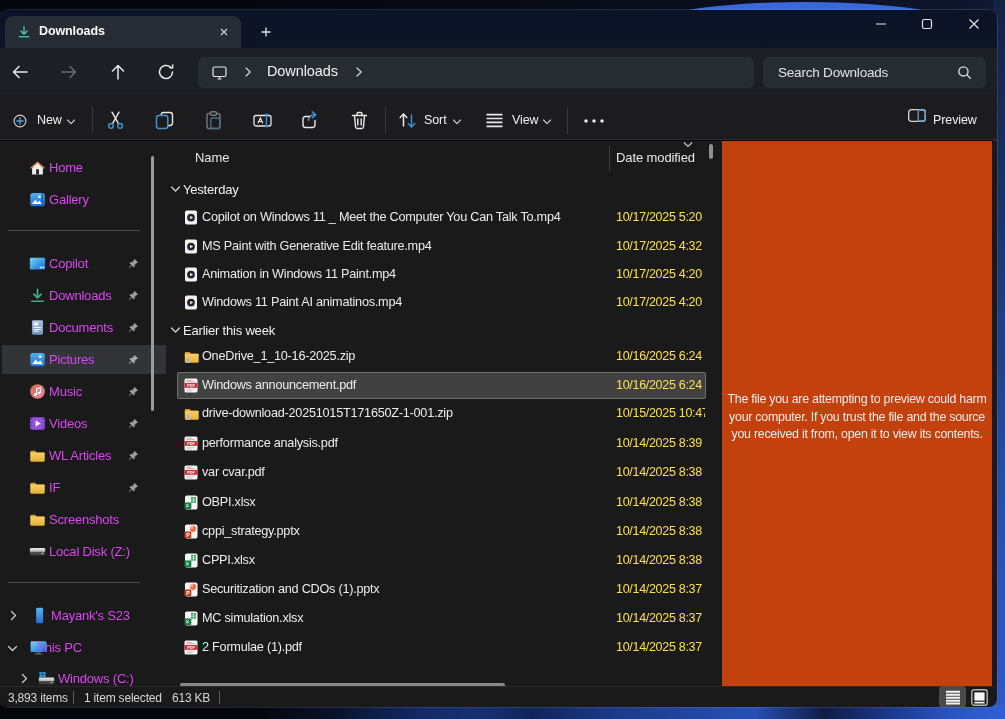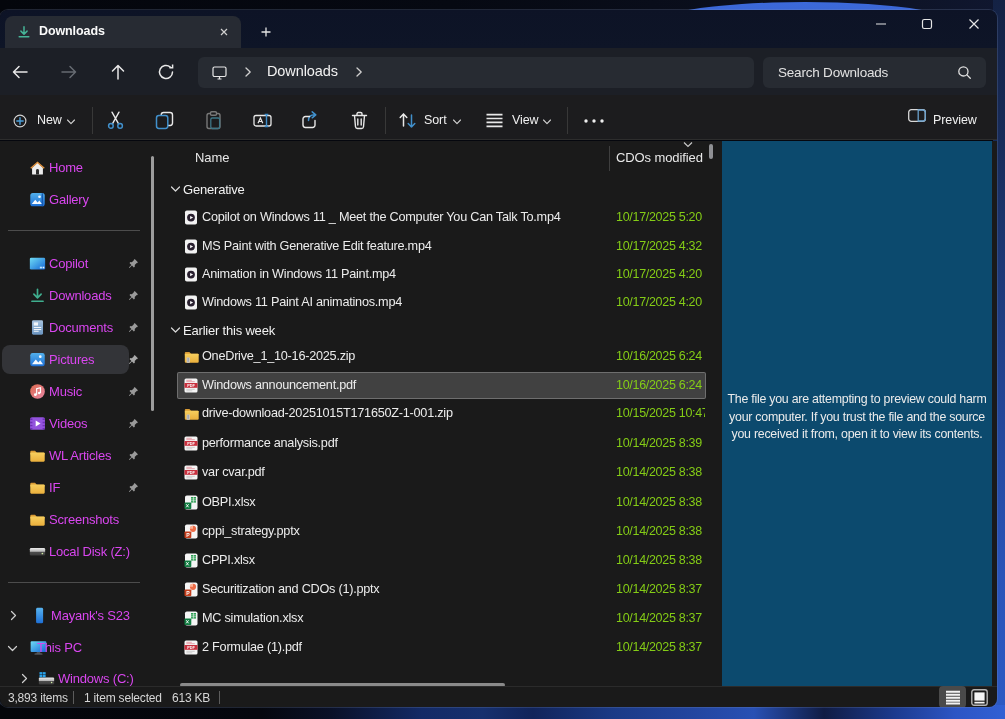--- a/index.html
+++ b/index.html
@@ -32,40 +32,40 @@
 #toolbar{position:absolute;left:0;top:85px;width:100%;height:45px;background:#1c1c1e;border-bottom:1px solid #2d2d2d;}
 .tbtxt{position:absolute;top:18px;font-size:12.5px;color:#f0f0f0;letter-spacing:-0.1px;}
 .tsep{position:absolute;top:12px;width:1px;height:27px;background:#383838;}
 
 #content{position:absolute;left:0;top:131px;width:100%;height:545px;background:#1a1a1a;}
 #side{position:absolute;left:0;top:0;width:160px;height:100%;}
 .si{position:absolute;left:0;width:160px;height:29px;}
 .si .lbl{position:absolute;left:49px;top:7px;font-size:13px;color:#d946ef;letter-spacing:-0.2px;}
 .si .ii{position:absolute;left:29px;top:6px;width:17px;height:17px;}
 .si .pin{position:absolute;left:127px;top:9px;width:12px;height:12px;}
-.sisel{background:#333438;border-radius:8px;left:2px;width:127px;}
+.sisel{background:#333438;border-radius:0;left:2px;width:164px;}
 .sisel .lbl{left:47px}.sisel .ii{left:27px}.sisel .pin{left:125px}
 .ssep{position:absolute;left:8px;width:132px;height:1px;background:#4c4c4c;}
 #sscroll{position:absolute;left:151px;top:15px;width:3px;height:255px;background:#9d9d9d;border-radius:2px;}
 
 #list{position:absolute;left:160px;top:0;width:559px;height:100%;}
 .hdr{position:absolute;top:9px;font-size:13px;color:#e8e8e8;letter-spacing:-0.1px;}
 #colsep{position:absolute;left:449px;top:5px;width:1px;height:25px;background:#3f3f3f;}
 .grp{position:absolute;left:0;width:100%;height:29px;}
 .grp .gt{position:absolute;left:23px;top:7px;font-size:13px;color:#f2f2f2;letter-spacing:-0.2px;}
 .fr{position:absolute;left:0;width:545px;height:29px;overflow:hidden;}
 .fr .fn{position:absolute;left:42px;top:7px;font-size:12.7px;color:#ececec;letter-spacing:-0.25px;white-space:nowrap;}
-.fr .dt{position:absolute;left:456px;top:7px;font-size:12.5px;color:#84cc16;letter-spacing:-0.3px;white-space:nowrap;}
+.fr .dt{position:absolute;left:456px;top:7px;font-size:12.5px;color:#fde047;letter-spacing:-0.3px;white-space:nowrap;}
 .fr .fi{position:absolute;left:24px;top:7px;width:14px;height:15px;}
 .frsel{background:#414141;box-shadow:0 0 0 1px #6e6e6e;border-radius:1px;left:18px;width:527px;height:25px !important;margin-top:2px;}
 .frsel .fn,.frsel .dt{top:5px !important;}.frsel .fi{top:5px !important;}
 #vscroll{position:absolute;left:549px;top:3px;width:4px;height:15px;background:#8f9094;border-radius:2px;}
 #hscroll{position:absolute;left:20px;top:542px;width:325px;height:4px;background:#8a8a8a;border-radius:2px;}
 
-#prev{position:absolute;left:722px;top:0;width:270px;height:100%;background:#0c4a6e;}
+#prev{position:absolute;left:722px;top:0;width:270px;height:100%;background:#c2410c;}
 #prev .msg{position:absolute;left:3px;top:250px;width:264px;font-size:12.4px;line-height:17.6px;color:#ebebeb;text-align:center;letter-spacing:-0.25px;}
 
 #status{position:absolute;left:0;top:676px;width:100%;height:21px;background:#1a1a1a;border-top:1px solid #2b2b2b;}
 #status .st{position:absolute;top:3.5px;font-size:12px;color:#d6d6d6;letter-spacing:-0.2px;}
 .vbar{position:absolute;top:4px;width:1px;height:13px;background:#5c5c5c;}
 svg{display:block;}
 </style></head>
 <body>
 <div id="bgTop"></div>
 <div id="bgArc"></div>
@@ -440,29 +440,29 @@
               <rect x="4.5" y="4.6" width="2.7" height="2.2" fill="#2aa2ea"></rect>
             </g>
           </svg>
           <div class="lbl" style="left:58px">Windows (C:)</div>
         </div>
       <div id="sscroll"></div>
     </div>
     <div id="list">
       <div class="hdr" style="left:35px">Name</div>
       <div id="colsep"></div>
-      <div class="hdr" style="left:456px">CDOs modified</div>
+      <div class="hdr" style="left:456px">Date modified</div>
       <svg style="position:absolute;left:522px;top:0px" width="12" height="8" viewBox="0 0 12 8">
           <path d="M2 1.5l4 4 4-4" fill="none" stroke="#c8c8c8" stroke-width="1.2"></path>
         </svg>
       <div class="grp" style="top:34px">
           <svg style="position:absolute;left:10px;top:9px" width="11" height="11" viewBox="0 0 11 11">
             <path d="M1.5 3l4 4 4-4" fill="none" stroke="#d8d8d8" stroke-width="1.2" stroke-linecap="round" stroke-linejoin="round"></path>
           </svg>
-          <div class="gt">Generative</div>
+          <div class="gt">Yesterday</div>
         </div>
       <div class="fr" style="top:62px">
           <svg class="fi" viewBox="0 0 14 15">
             <rect x="1" y="0.5" width="12" height="14" rx="1.8" fill="#f2f2f2"></rect>
             <circle cx="7" cy="7.6" r="3.9" fill="#2a2130"></circle>
             <path d="M6.1 5.9v3.4l3-1.7z" fill="#fff"></path>
           </svg>
           <div class="fn">Copilot on Windows 11 _ Meet the Computer You Can Talk To.mp4</div>
           <div class="dt">10/17/2025 5:20</div>
         </div>

